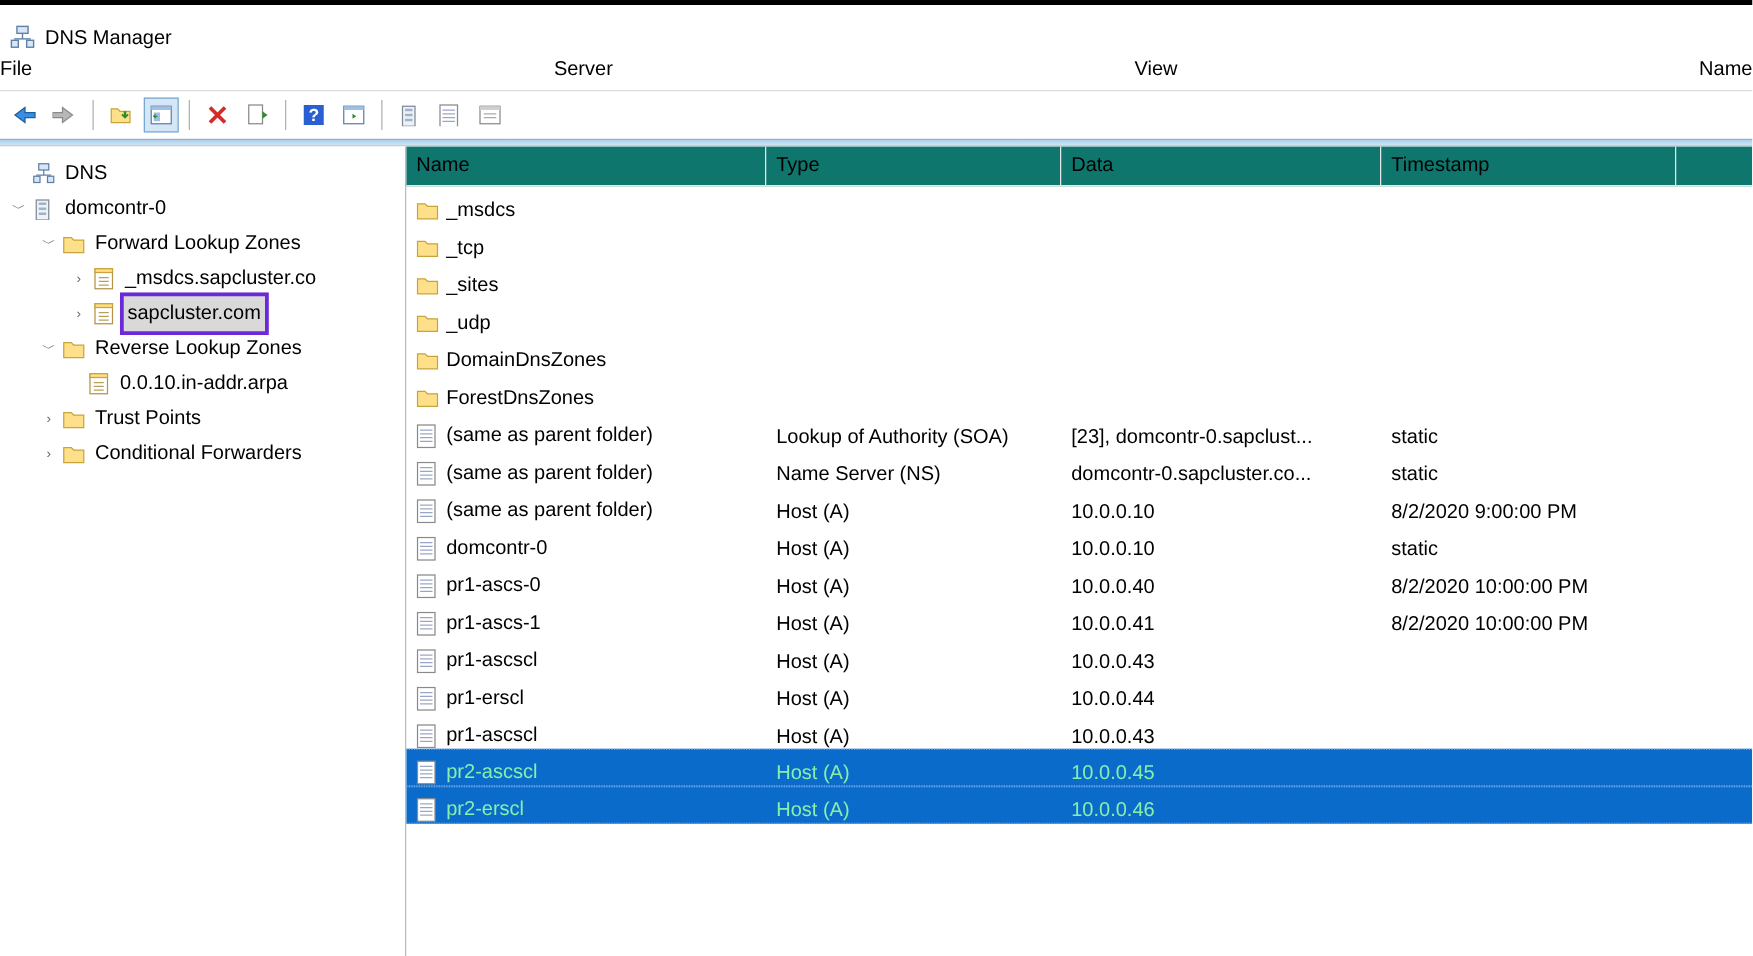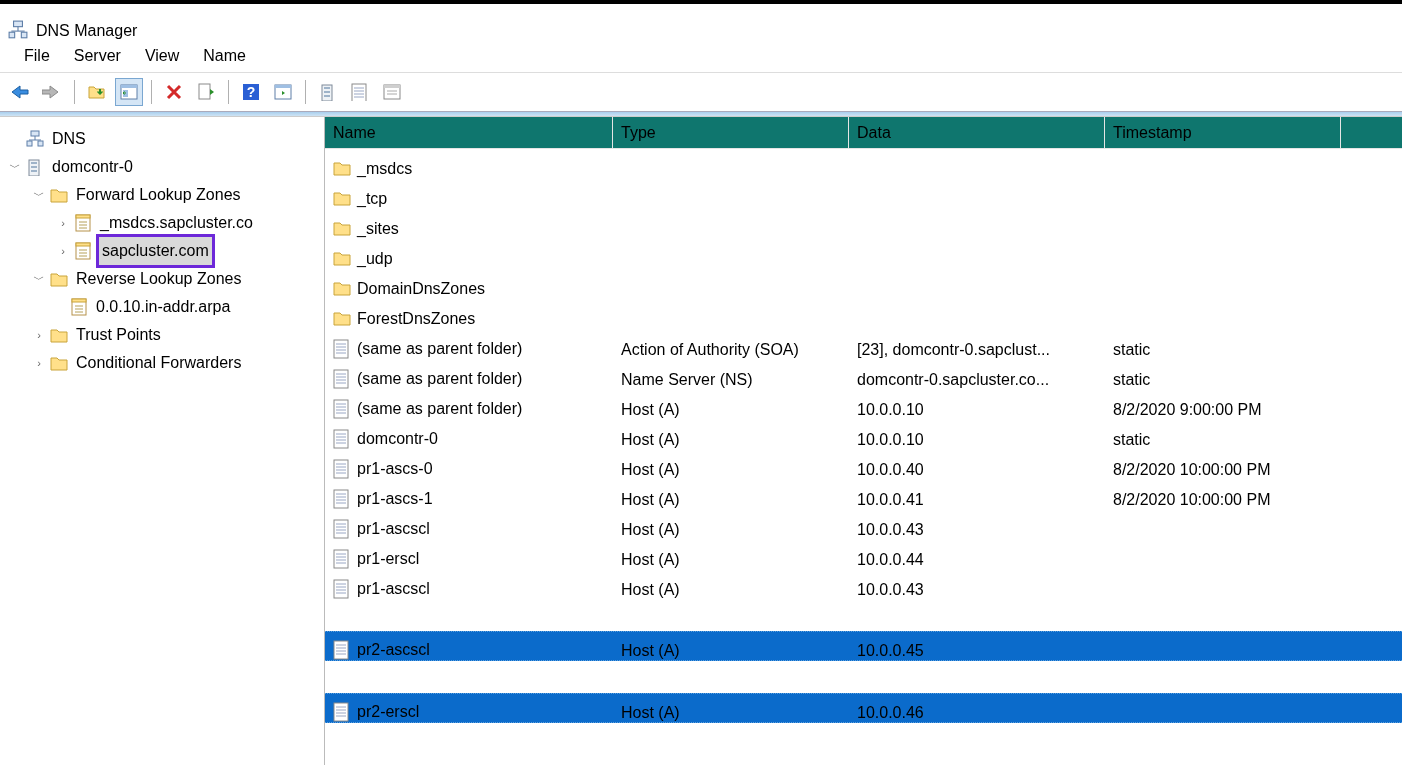--- a/index.html
+++ b/index.html
@@ -1,40 +1,40 @@
 <!DOCTYPE html>
 <html><head>
 <meta charset="utf-8">
 <style>
   * { box-sizing: border-box; -webkit-font-smoothing: antialiased; }
   html,body { margin:0; padding:0; width:1402px; height:765px; font-family: "Segoe UI", Tahoma, sans-serif; font-size:15px; color:#000; background:#fff; overflow:hidden;}
   .window { width:100%; height:100%; display:flex; flex-direction:column; border-top:4px solid #000;}
   .title-bar { height:36px; display:flex; align-items:flex-end; padding:0 8px; background:#fff; gap:8px;}
   .title-bar .app-icon svg { width:20px; height:20px; }
   .title-text { font-size:16px; }
-  .menu-bar { height:32px; display:flex; align-items:center; padding:0 24px; gap:24px; background:#fff; font-size:16px;}
+  .menu-bar { height:32px; display:flex; align-items:center; padding:0 0; gap:24px; background:#fff; font-size:16px;justify-content:space-between;}
   .menu-bar span { cursor:default; }
   .toolbar { height:40px; display:flex; align-items:center; padding:0 6px; gap:4px; background:#fff; border-top:1px solid #ddd; border-bottom:1px solid #aab; }
   .toolbar .btn { width:28px; height:28px; display:flex; align-items:center; justify-content:center; border:1px solid transparent; }
   .toolbar .btn.active { border:1px solid #7aa7d1; background:#d5e6f6; }
   .toolbar .sep { width:1px; height:24px; background:#b0b0b0; margin:0 4px;}
   .accent-strip { height:5px; background:linear-gradient(#a9cfee,#cfe3f3); border-bottom:1px solid #ccc;}
   .body { flex:1; display:flex; overflow:hidden; }
   .tree-pane { width:325px; border-right:1px solid #bbb; padding:8px 4px 8px 8px; overflow:hidden; font-size:16px; line-height:28px;}
   .tree-row { display:flex; align-items:center; gap:4px; white-space:nowrap; height:28px;}
   .caret { width:14px; text-align:center; font-size:11px; color:#666; }
   .tree-icon { width:18px; height:18px; display:inline-flex; align-items:center; justify-content:center; flex-shrink:0;}
   .tree-row.selected .label-box { background:#d9d9d9; border:3px solid #6d28d9; padding:0 3px; }
   .label-box { padding:0 3px; border:1px solid transparent; }
   .list-pane { flex:1; position:relative; overflow:auto;}
   .list-header { display:flex; height:32px; border-bottom:1px solid #e5e5e5; position:sticky; top:0; background:#0f766e; font-size:16px;}
   .list-header .hcell { padding:4px 8px; display:flex; align-items:center; border-right:1px solid #e5e5e5; }
   .list-row { display:flex; height:30px; align-items:flex-end; font-size:16px; }
   .list-row .cell { padding:0 8px; display:flex; align-items:center; gap:6px; overflow:hidden; white-space:nowrap; }
-  .list-row.selected { background:#0b6bcb; color:#000000; border-top:1px dotted #5aa0e0; border-bottom:1px dotted #5aa0e0;margin-top:32px;}
+  .list-row.selected { background:#0b6bcb; color:#86efac; border-top:1px dotted #5aa0e0; border-bottom:1px dotted #5aa0e0;}
   .list-row.selected:last-child { border-bottom:1px dotted #5aa0e0;}
   .col-name { width:288px; }
   .col-type { width:236px; }
   .col-data { width:256px; }
   .col-ts { width:236px; }
   .record-icon { width:18px; height:20px; flex-shrink:0;}
   svg { display:block;}
 </style>
 </head>
 <body>
@@ -341,21 +341,21 @@
           </div>
           <div class="list-row">
     <div class="cell col-name">
       <span class="record-icon">
         <svg viewBox="0 0 16 20" width="16" height="20">
                   <use href="#svg-record"></use>
                 </svg>
       </span>
       <span>(same as parent folder)</span>
     </div>
-    <div class="cell col-type">Action of Authority (SOA)</div>
+    <div class="cell col-type">Lookup of Authority (SOA)</div>
     <div class="cell col-data">[23], domcontr-0.sapclust...</div>
     <div class="cell col-ts">static</div>
           </div>
           <div class="list-row">
     <div class="cell col-name">
       <span class="record-icon">
         <svg viewBox="0 0 16 20" width="16" height="20">
                   <use href="#svg-record"></use>
                 </svg>
       </span>

